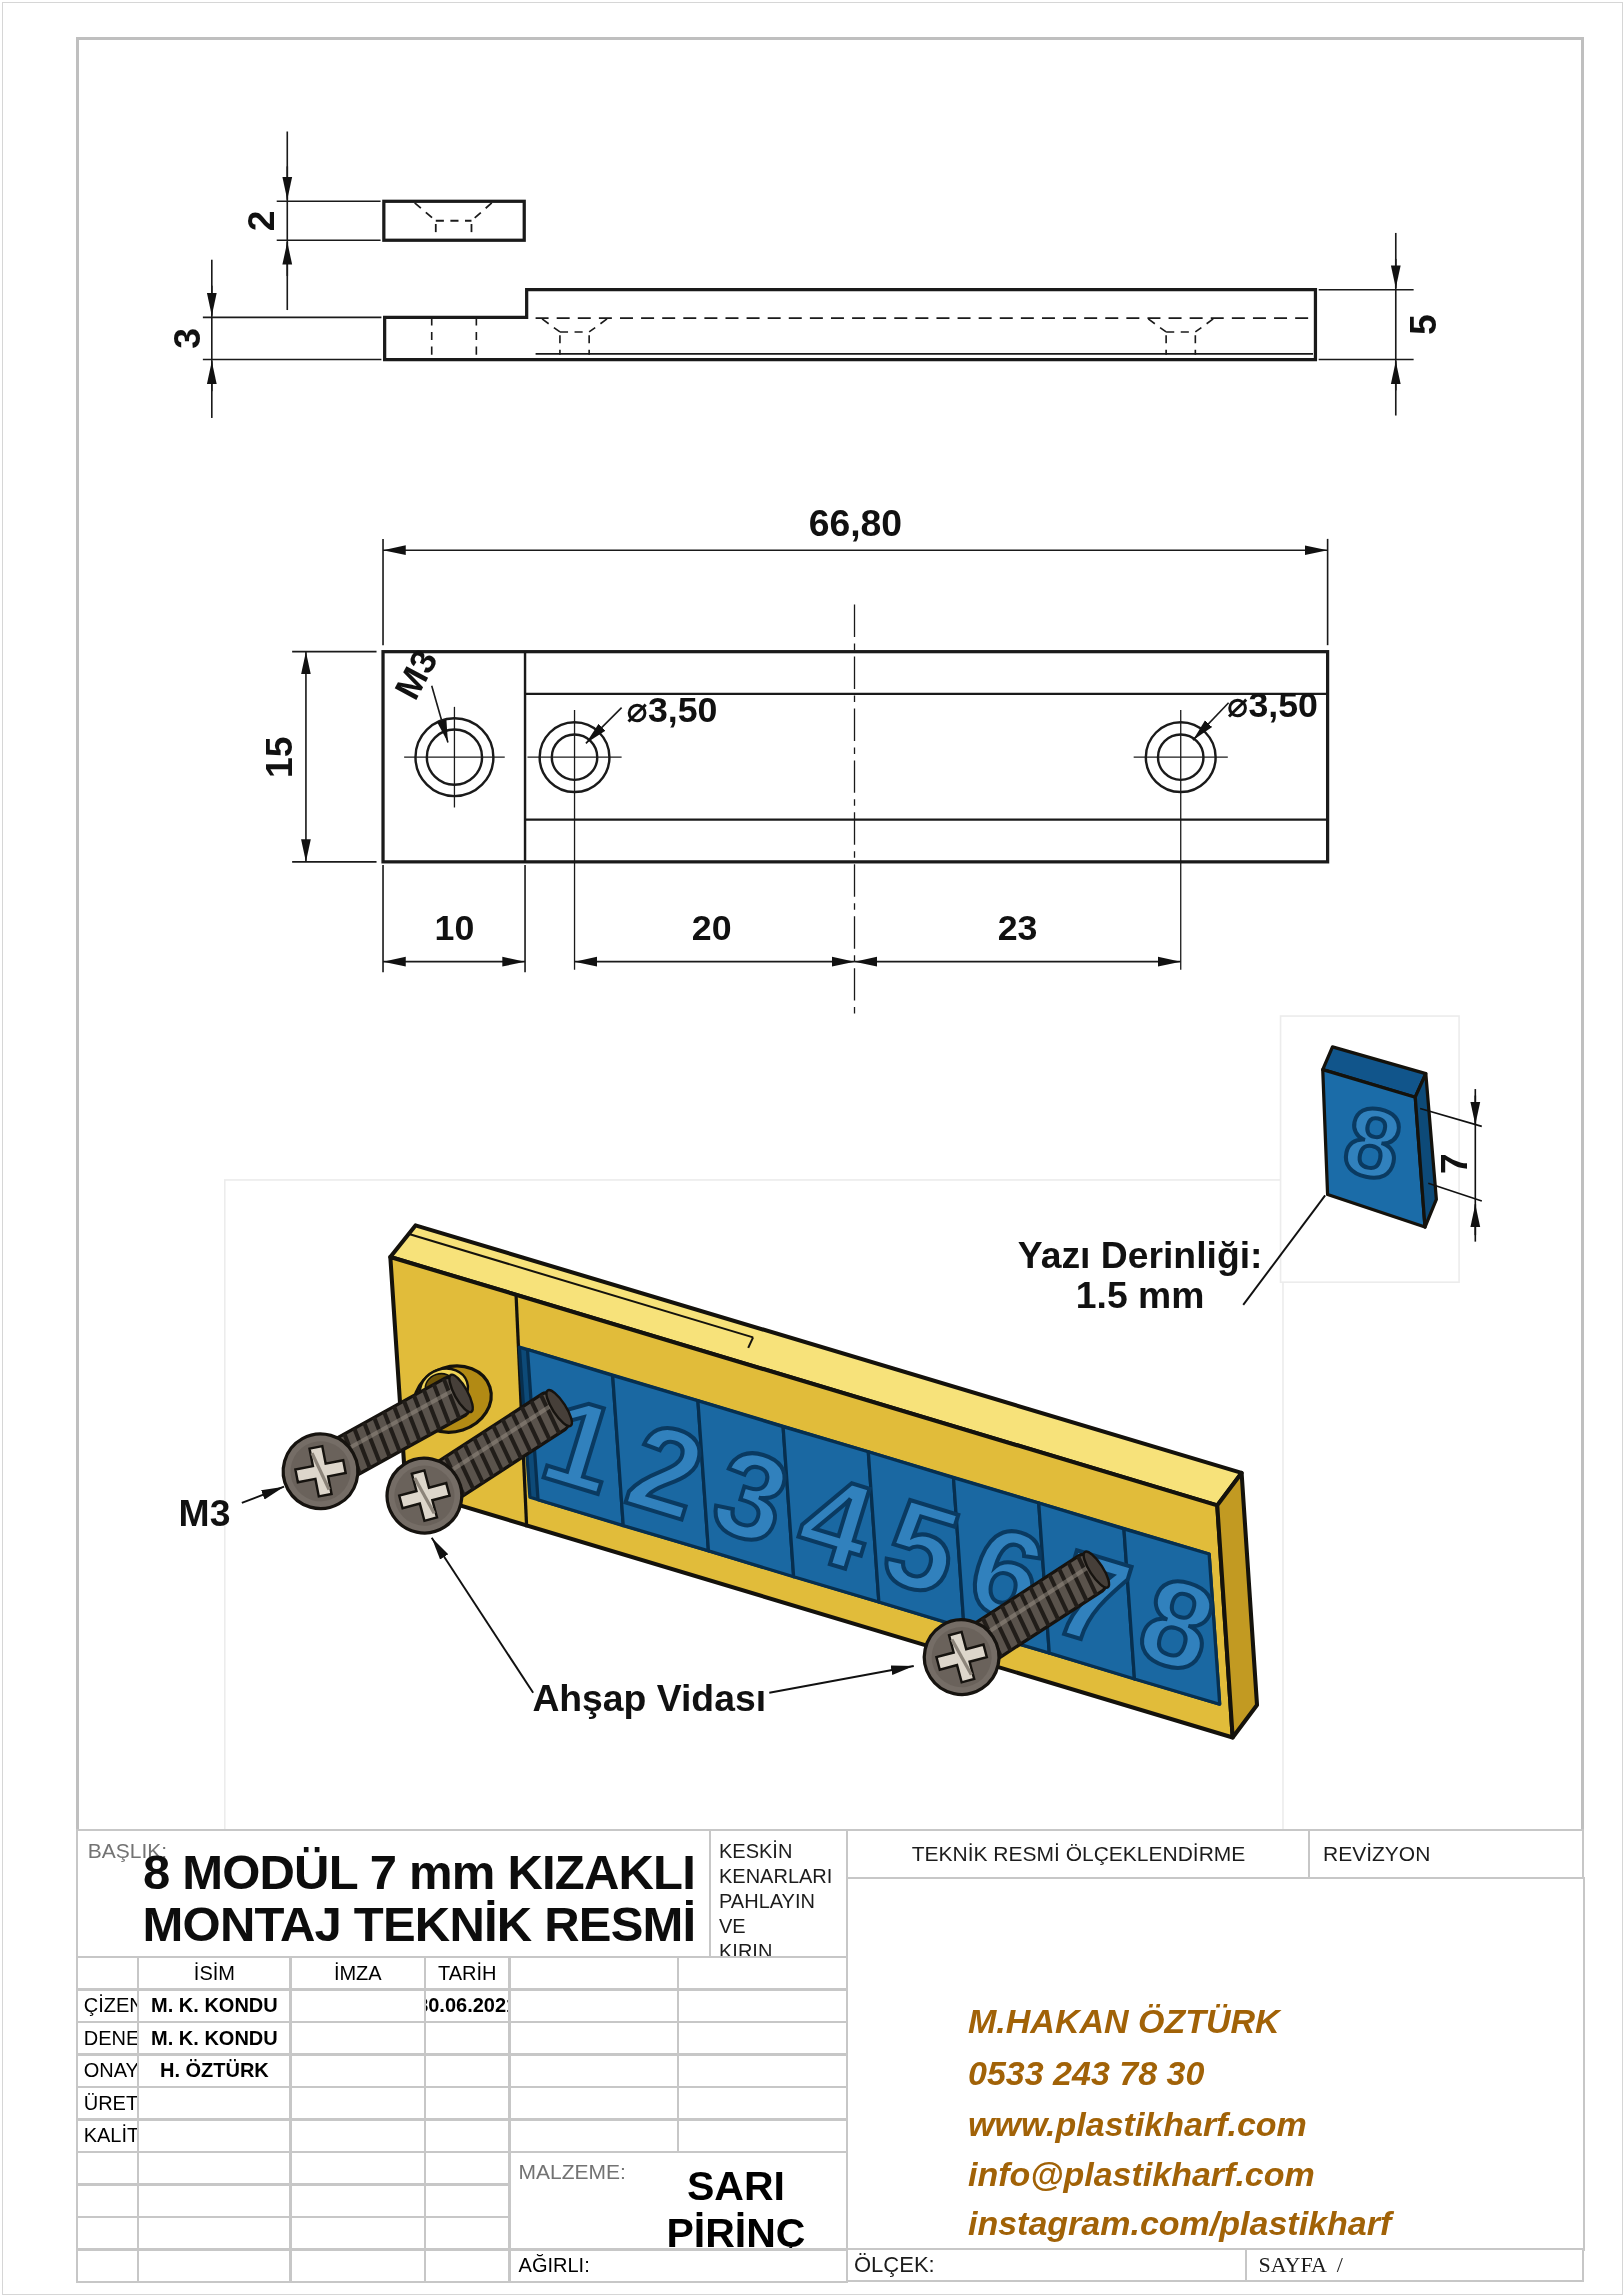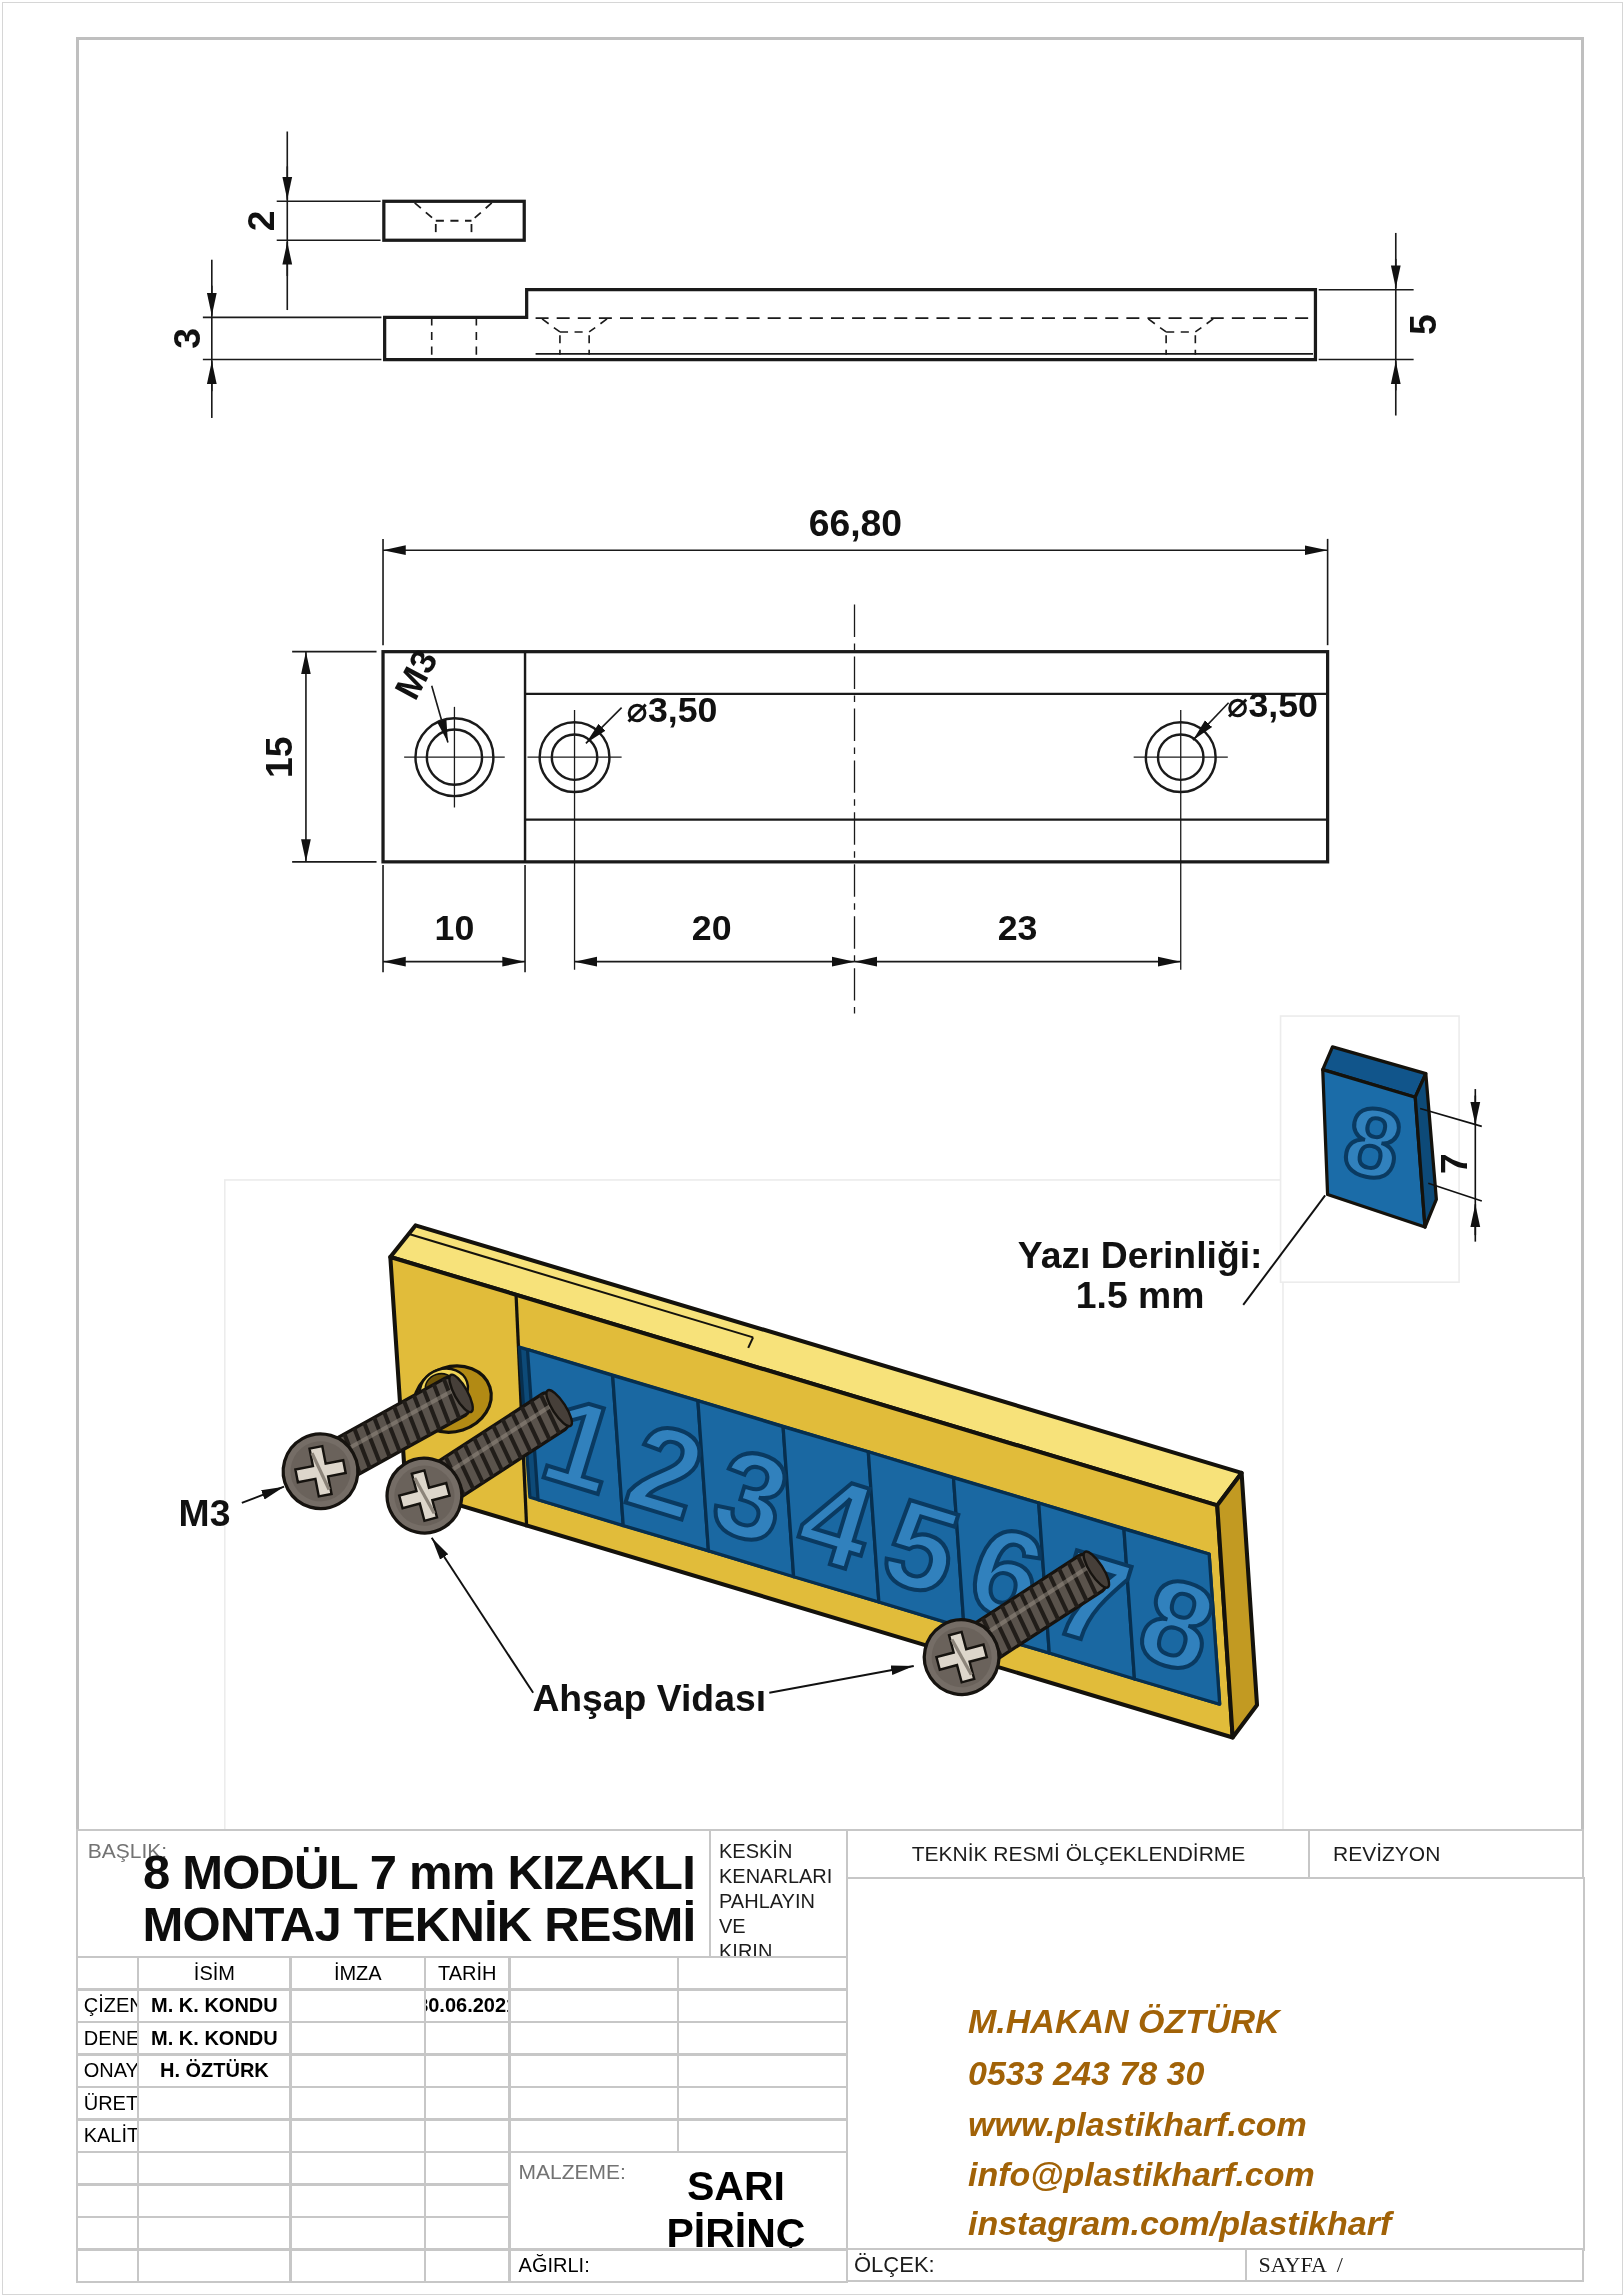--- a/index.html
+++ b/index.html
@@ -245,21 +245,21 @@
     </div>
   </div>
   <div class="cell note" style="left:709px;top:1829px;width:140px;height:130px;">
     <div>KESKİN KENARLARI</div>
     <div>PAHLAYIN VE</div>
     <div>KIRIN</div>
   </div>
   <div class="cell center26" style="left:846px;top:1829px;width:465px;height:50px;">
     <span>TEKNİK RESMİ ÖLÇEKLENDİRME</span>
   </div>
-  <div class="cell" style="left:1308px;top:1829px;width:276px;height:50px;font-size:21px;display:flex;align-items:center;padding-left:23px;">
+  <div class="cell" style="left:1308px;top:1829px;width:276px;height:50px;font-size:21px;display:flex;align-items:center;padding-left:13px;">
     <span>REVİZYON</span>
   </div>
   <div class="cell" style="left:846px;top:1877px;width:739px;height:374px;">
 
     <div class="logo-line" style="left:120px;top:123px;font-size:34px;">M.HAKAN ÖZTÜRK</div>
     <div class="logo-line" style="left:120px;top:175px;font-size:34px;">0533 243 78 30</div>
     <div class="logo-line" style="left:120px;top:226px;font-size:34px;">www.plastikharf.com</div>
     <div class="logo-line" style="left:120px;top:276px;font-size:34px;">info@plastikharf.com</div>
     <div class="logo-line" style="left:120px;top:325px;font-size:34px;">instagram.com/plastikharf</div>
   </div>

